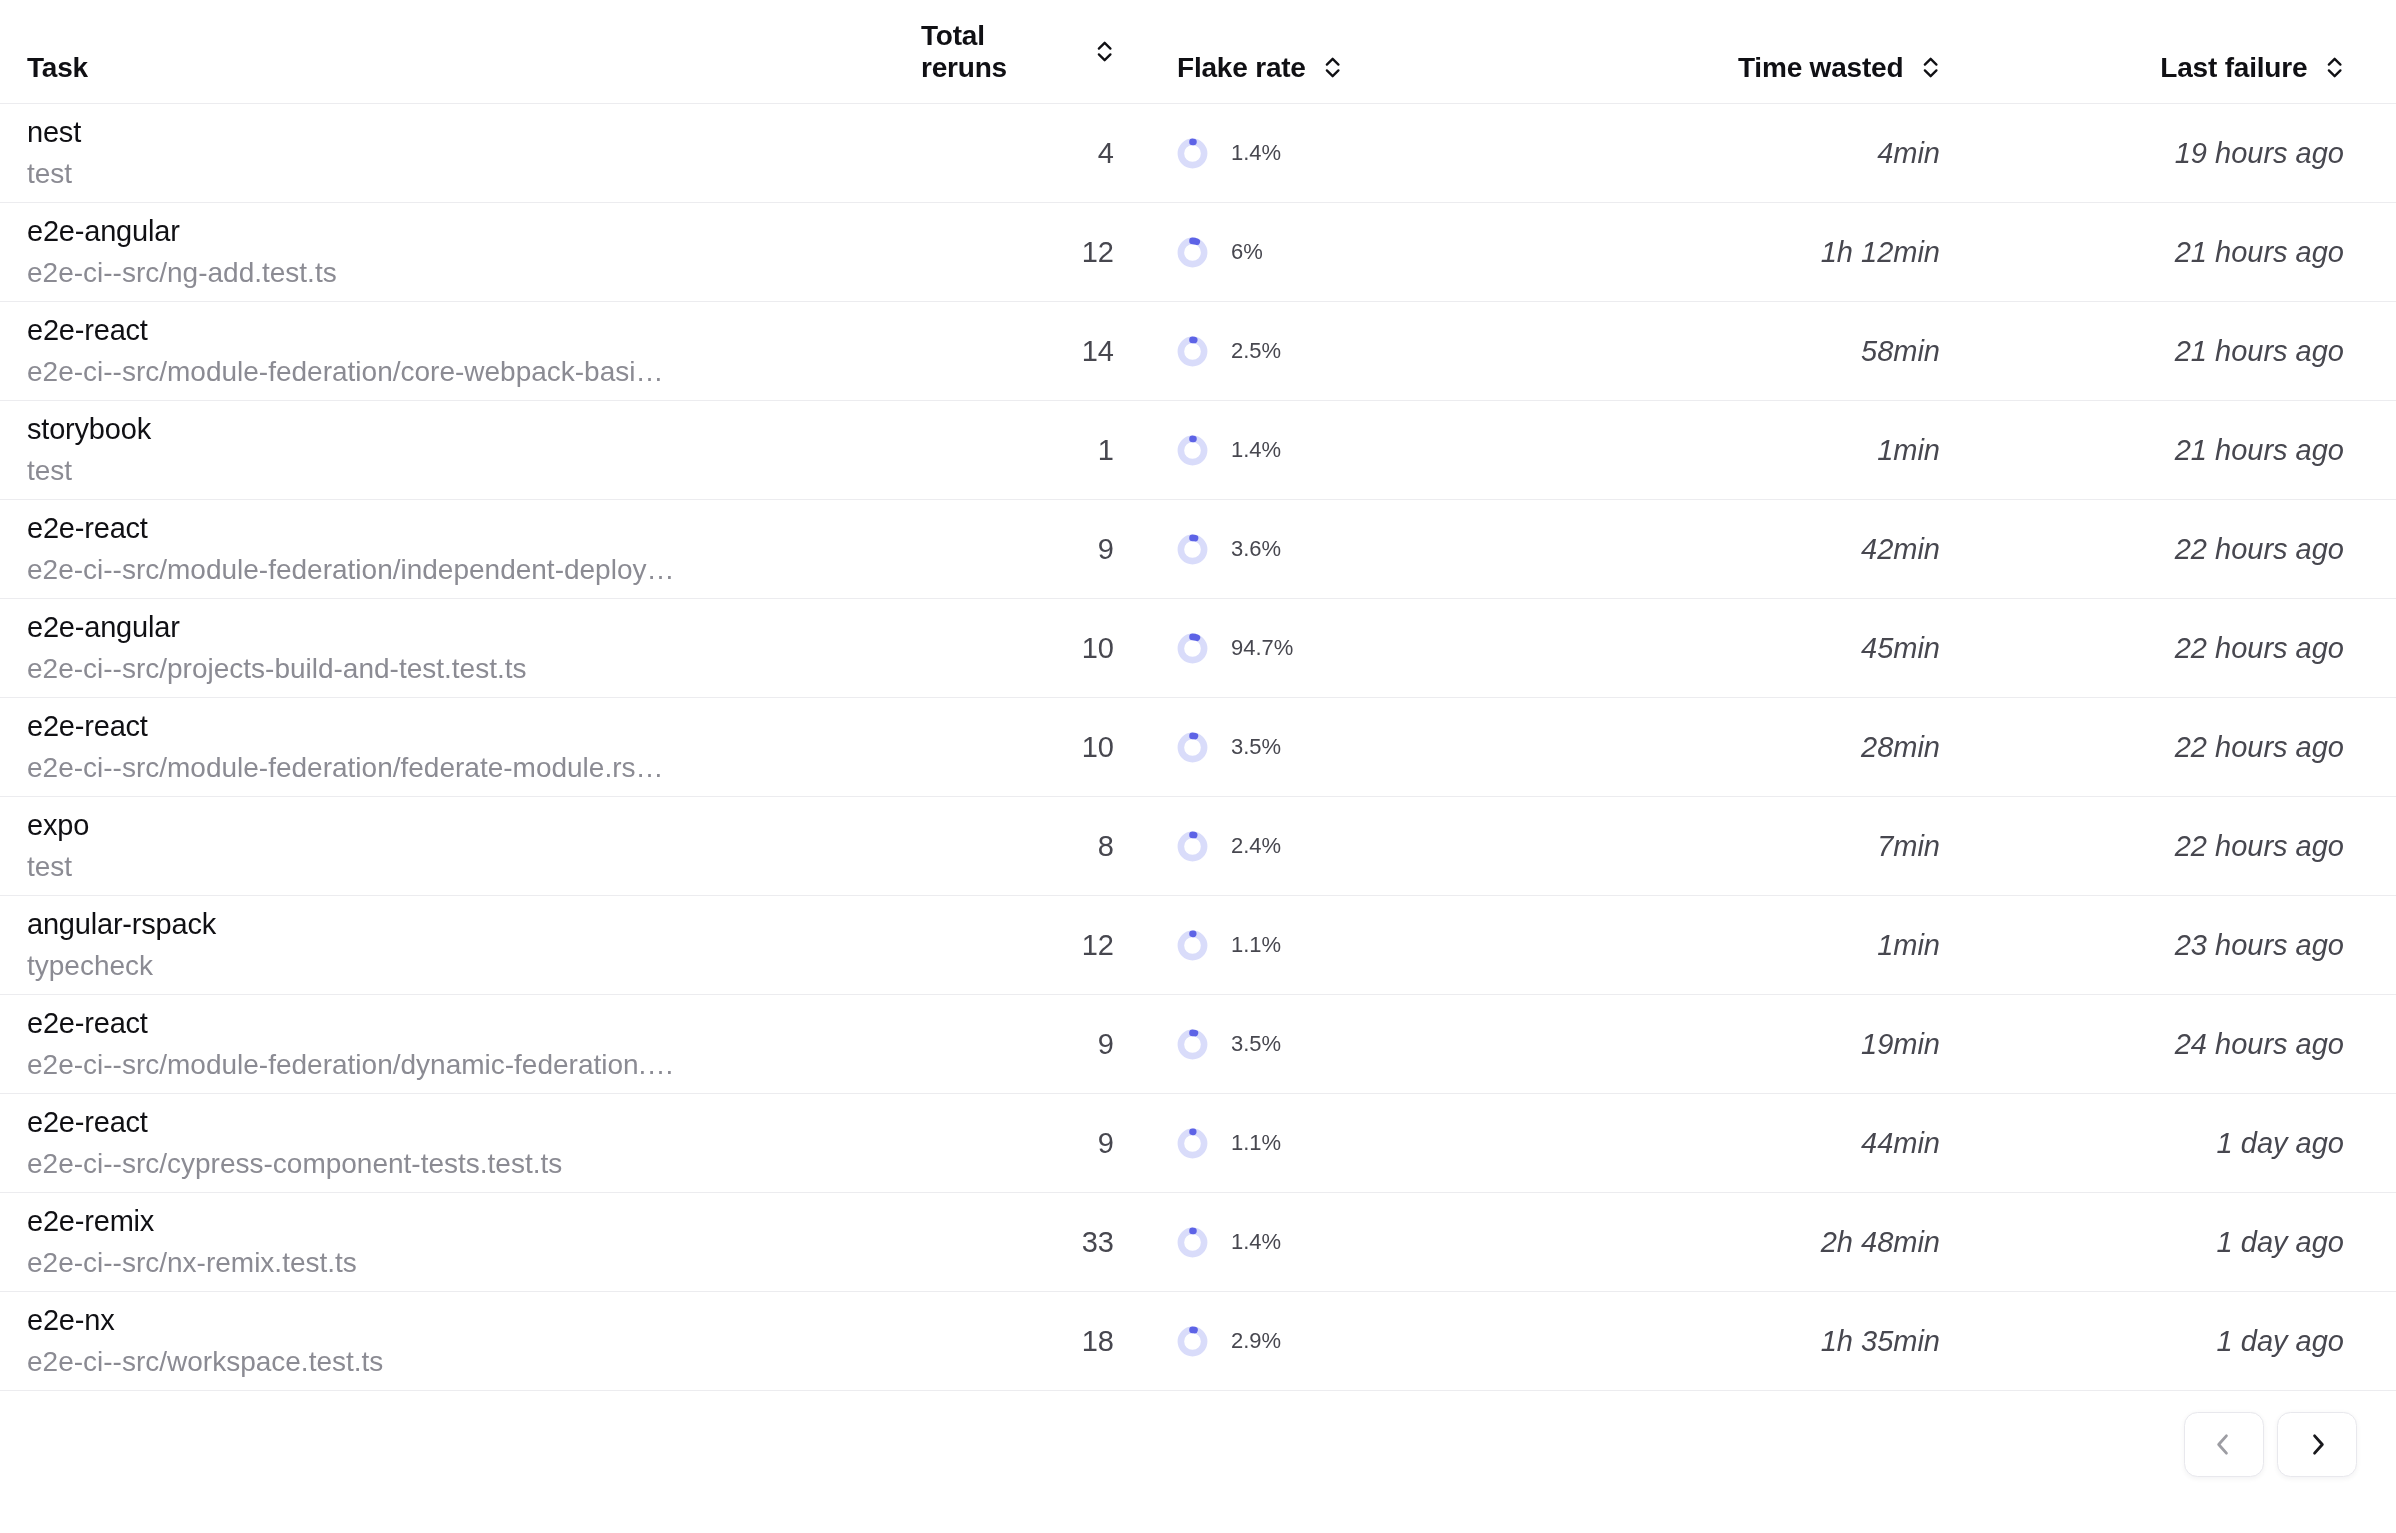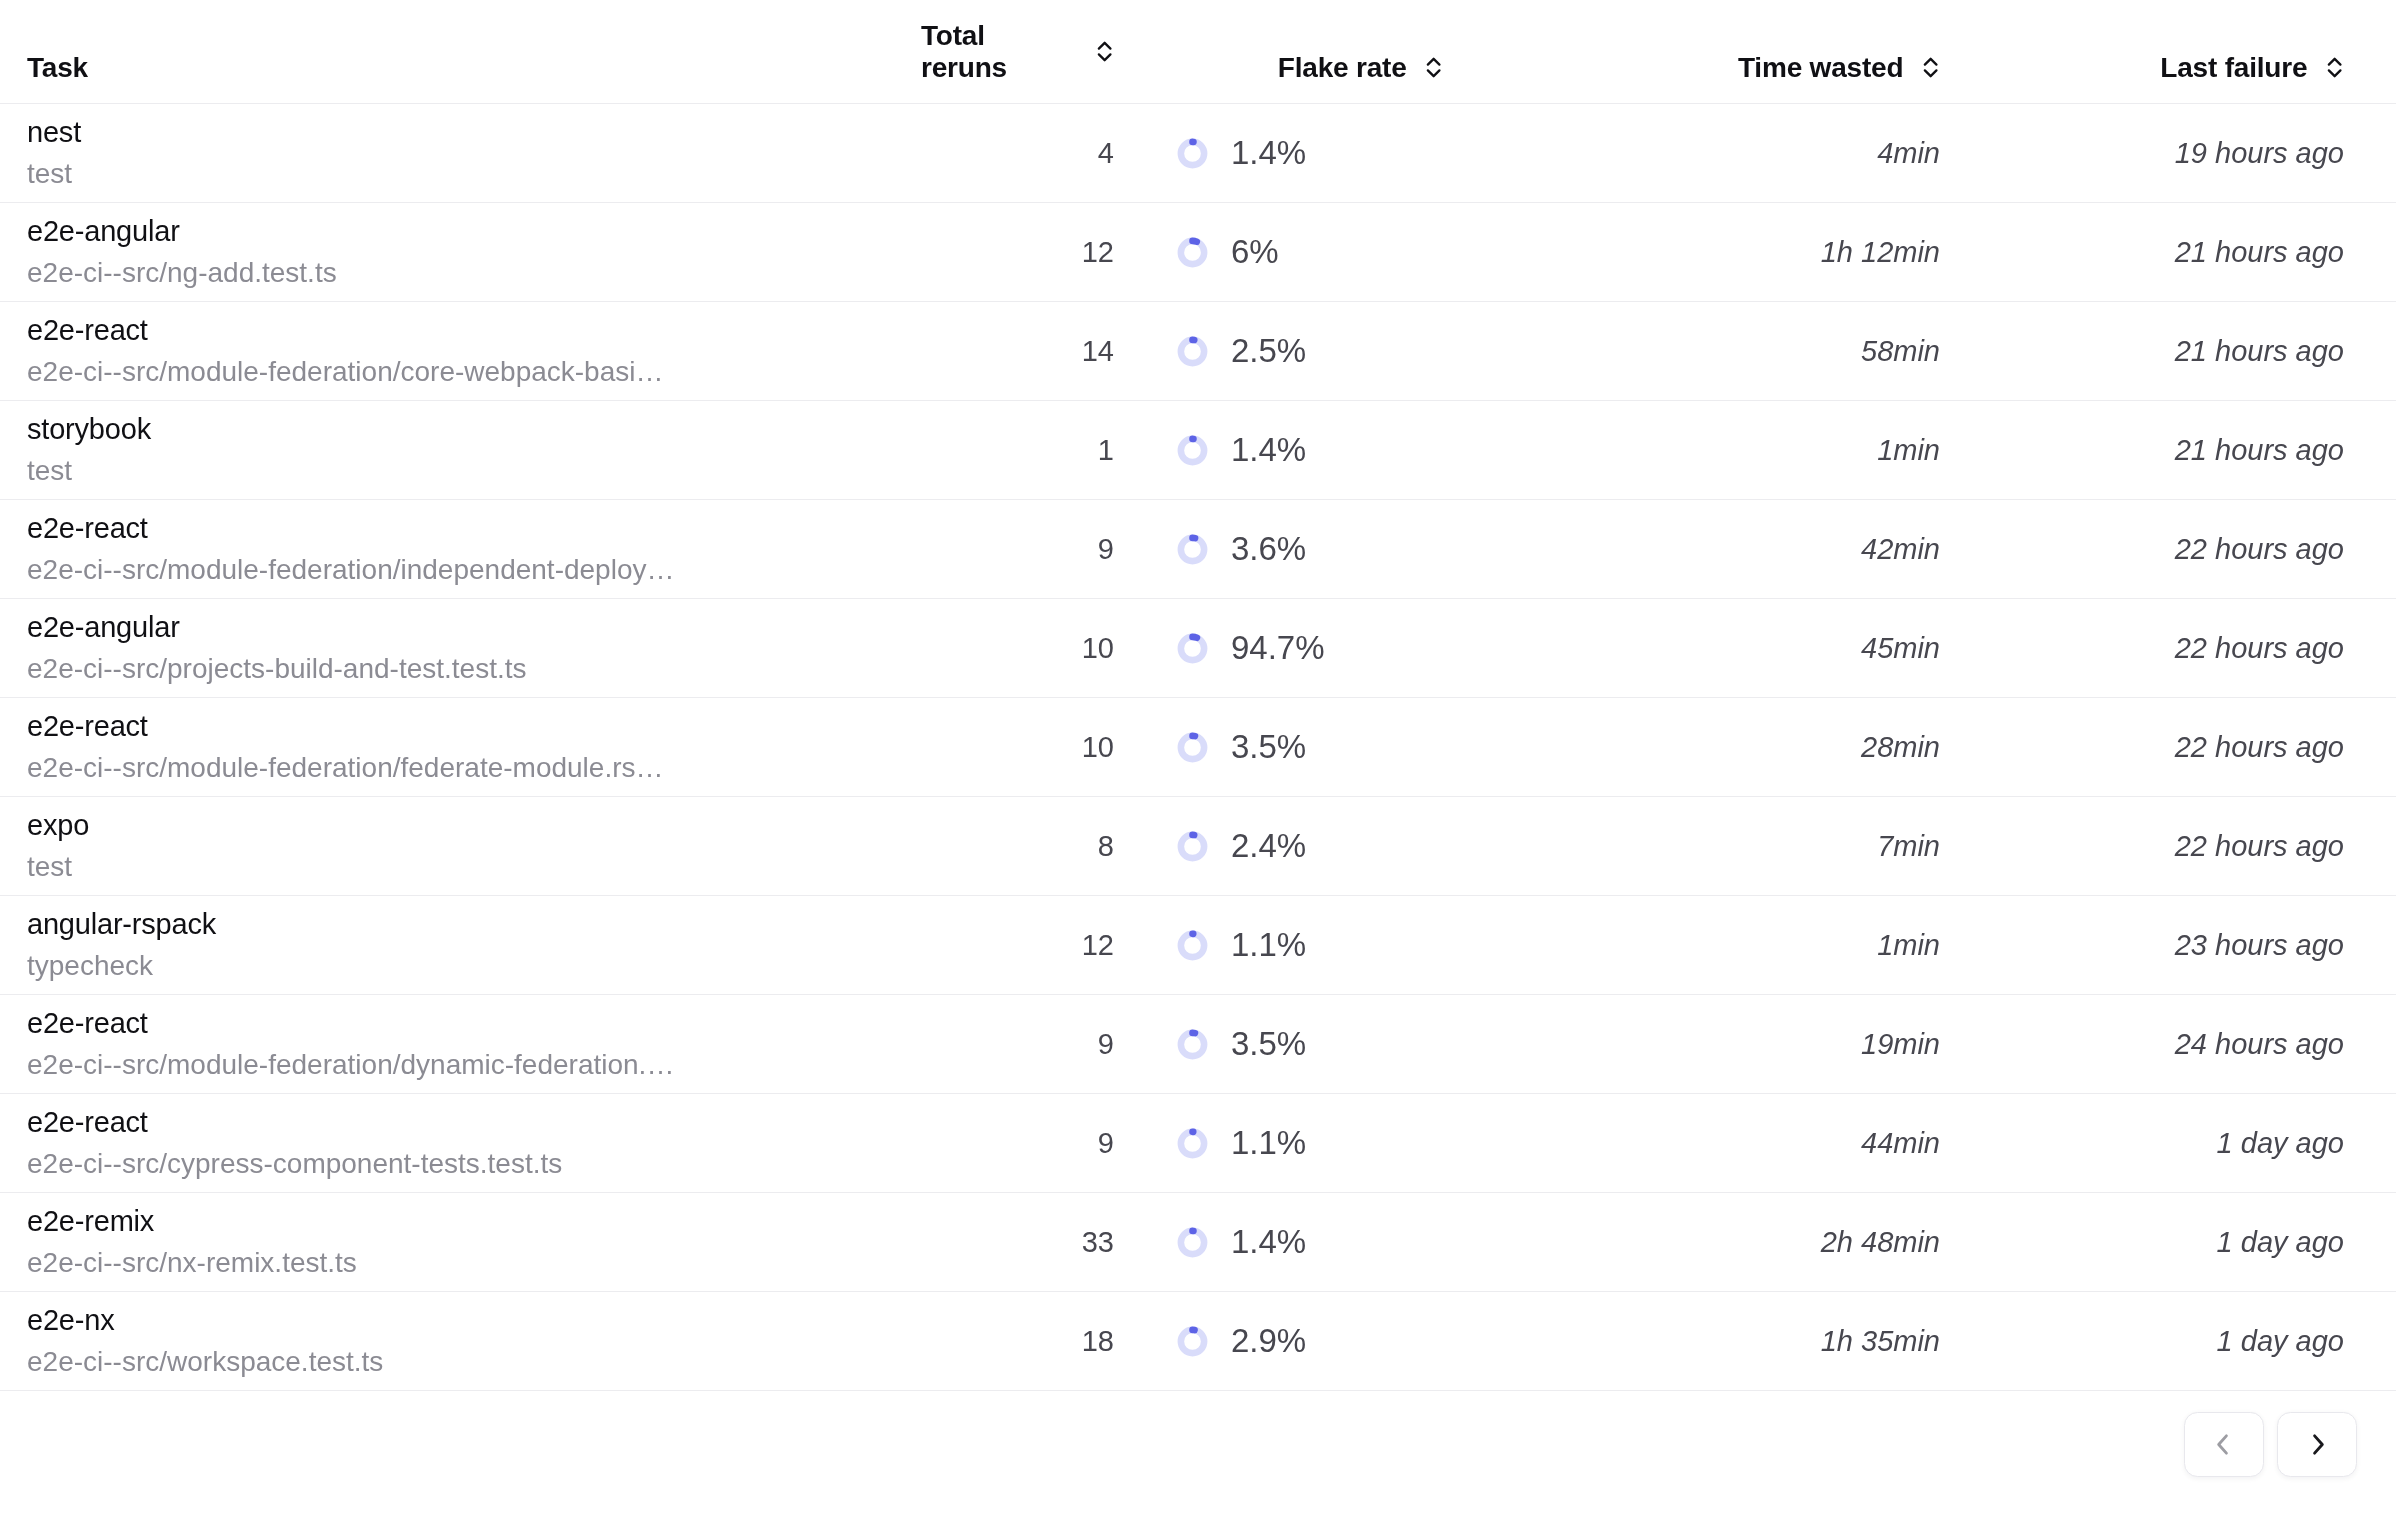--- a/index.html
+++ b/index.html
@@ -28,21 +28,21 @@
   .th{
     font-size:28px;
     font-weight:600;
     color:var(--text-primary);
     display:flex;
     align-items:center;
     gap:17.4px;
     letter-spacing:-0.2px;
   }
   .th.right{justify-content:flex-end;}
-  .th.flake{padding-left:63px;justify-content:center;}
+  .th.flake{padding-left:63px;}
   .sort-icon{flex:0 0 auto;display:block;}
   .row{
     height:99px;
     align-items:center;
     border-bottom:1.9px solid var(--row-border);
     cursor:pointer;
   }
   .c-task{display:flex;flex-direction:column;justify-content:center;}
   .t-name{
     font-size:29px;
@@ -59,21 +59,21 @@
   .c-reruns{
     text-align:right;
     font-size:29px;
     color:var(--text-value);
   }
   .c-flake{
     padding-left:63px;
     display:flex;
     align-items:center;
     gap:23px;
-    font-size:33px;
+    font-size:22px;
     color:var(--text-value);
   }
   .donut{display:block;flex:0 0 auto;}
   .donut-track{stroke:var(--donut-track);}
   .donut-arc{stroke:var(--donut-arc);}
   .c-time,.c-last{
     text-align:right;
     font-size:29px;
     color:var(--text-value);
     font-style:italic;

